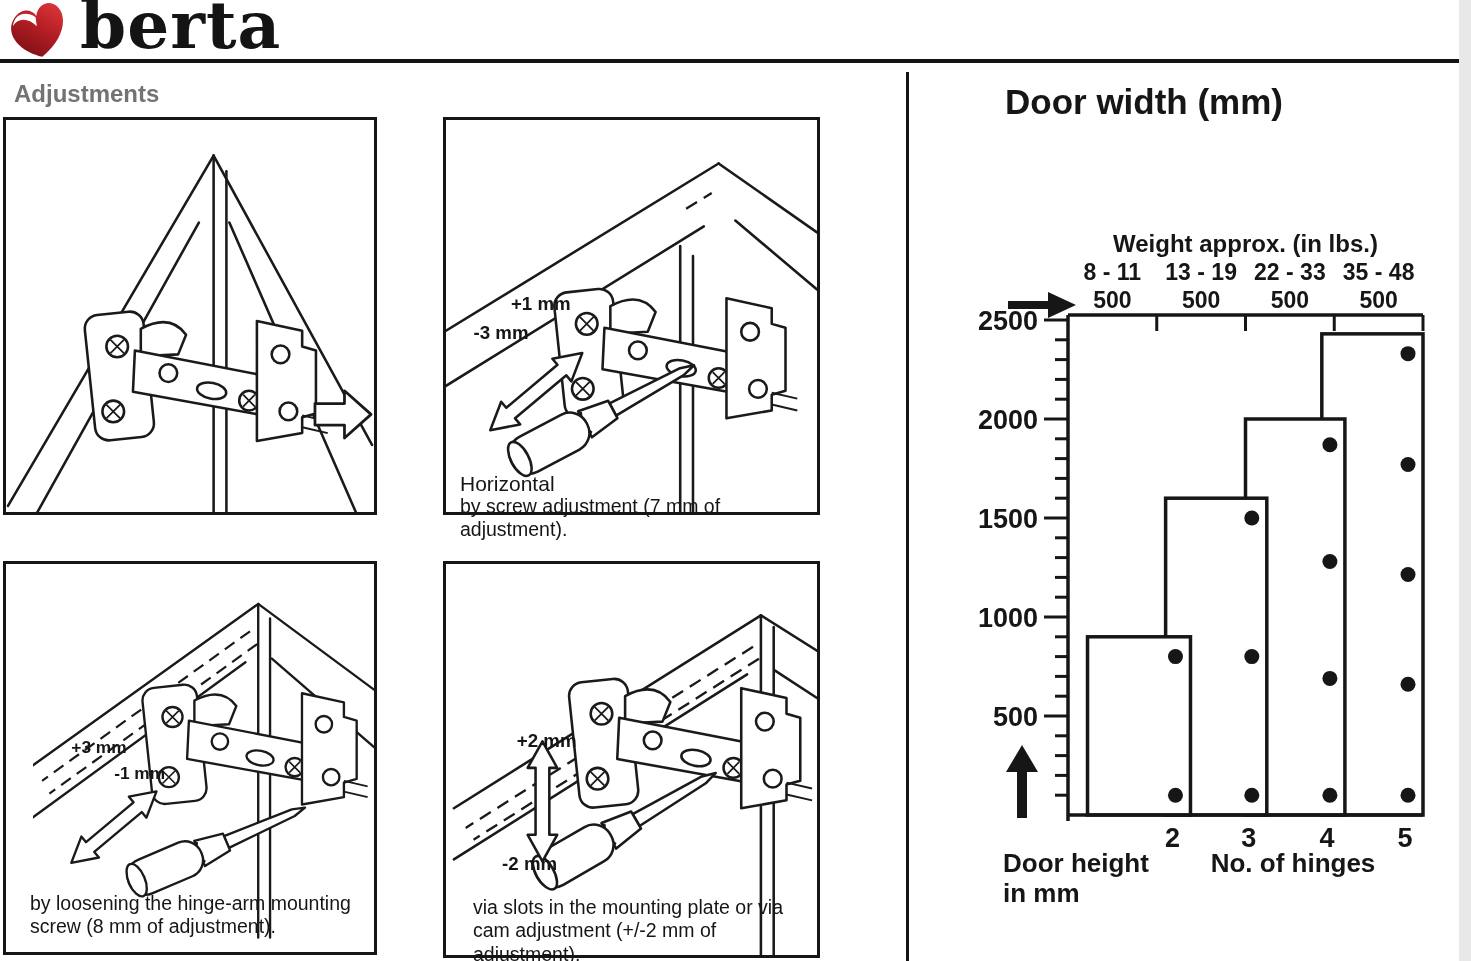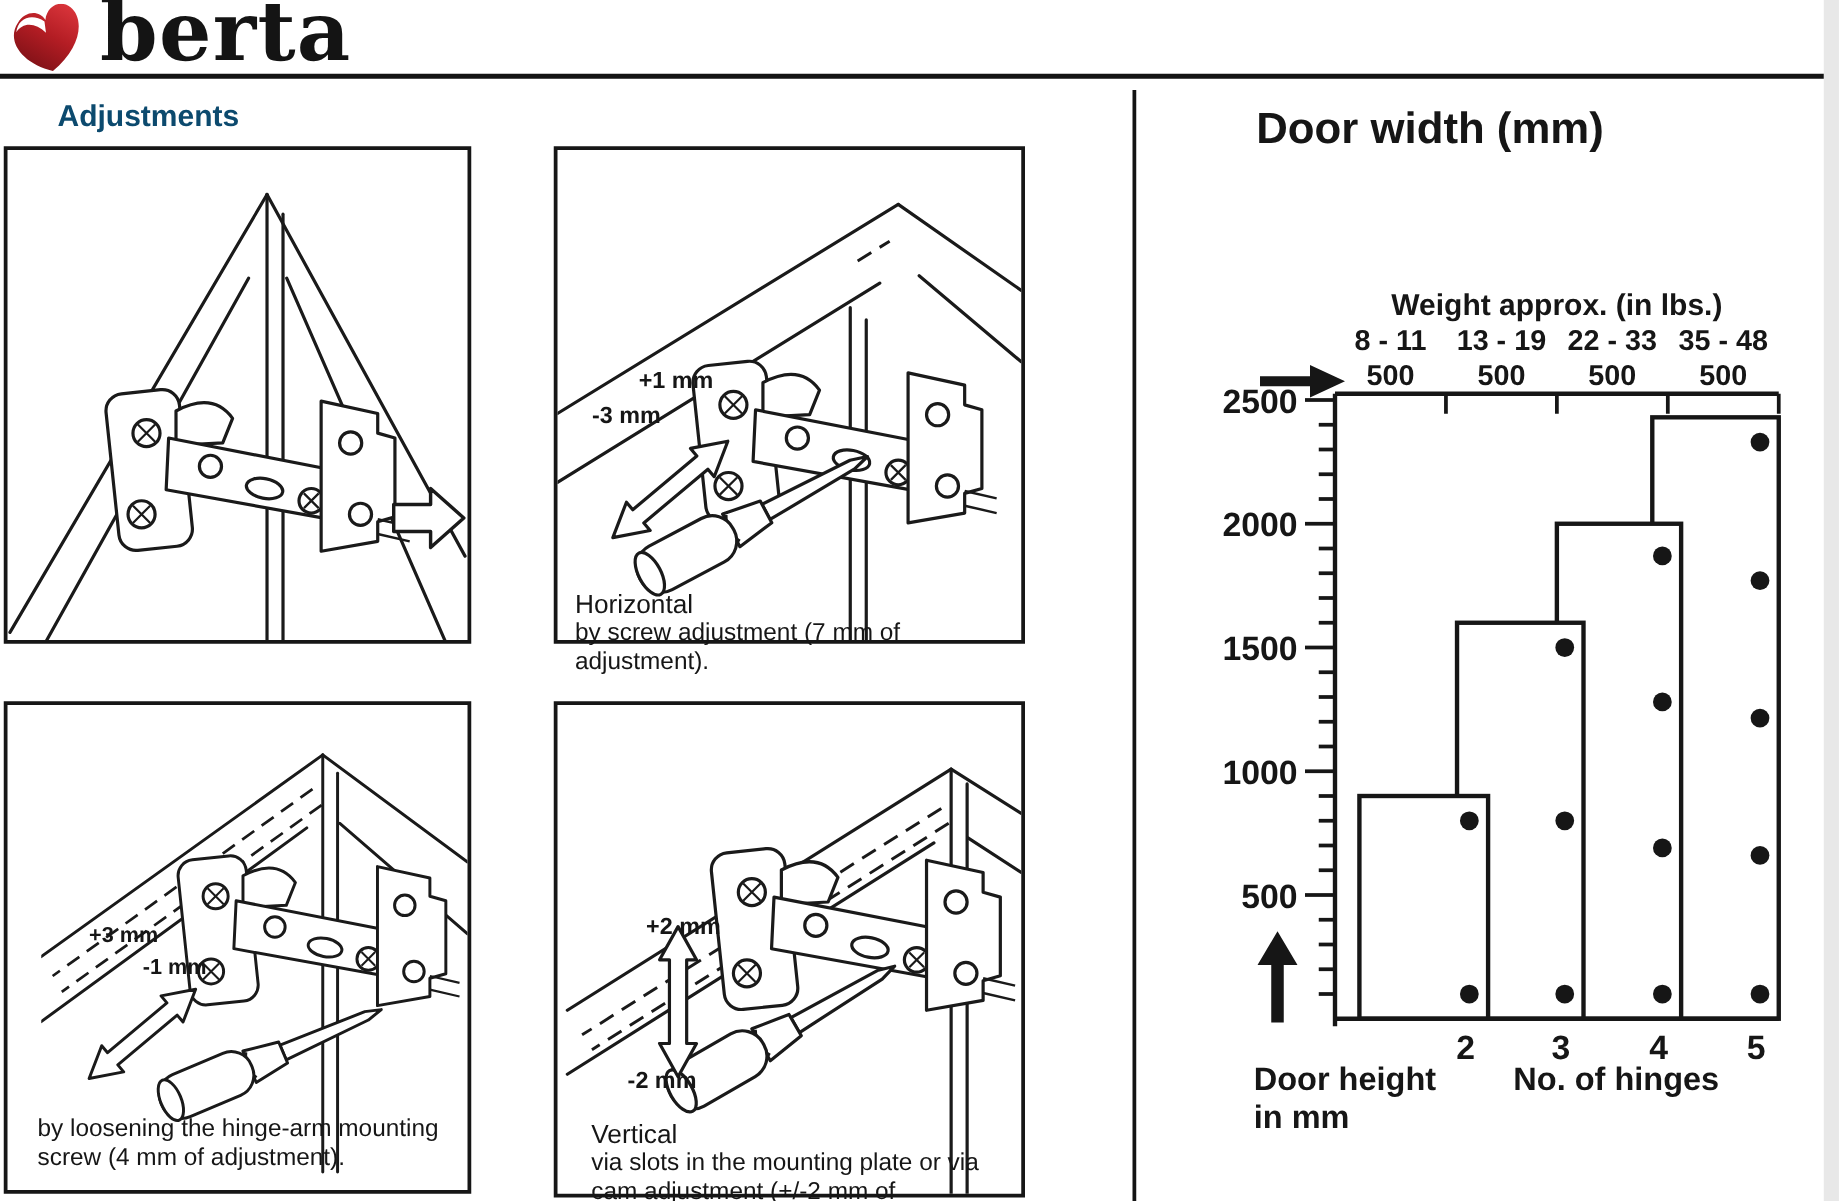--- a/index.html
+++ b/index.html
@@ -3,21 +3,21 @@
 <meta charset="utf-8">
 <style>
   html,body{margin:0;padding:0;background:#e8e8e8;}
   .page{position:relative;width:1459px;height:961px;background:#ffffff;overflow:hidden;
         font-family:"Liberation Sans",sans-serif;color:#161616;}
   
   .logo-icon{position:absolute;left:8px;top:3px;width:62px;height:56px;}
   .logo-text{position:absolute;left:80px;top:-14px;font-family:"DejaVu Serif",serif;
              font-weight:bold;font-size:66px;letter-spacing:1px;color:#141414;}
   .top-rule{position:absolute;left:0;top:59px;width:1462px;height:4px;background:#141414;}
-  .heading{position:absolute;left:14px;top:80px;font-size:24px;font-weight:bold;color:#0c4a6e;margin-left:32px;}
+  .heading{position:absolute;left:14px;top:80px;font-size:24px;font-weight:bold;color:#737373;}
   .divider{position:absolute;left:906px;top:72px;width:3px;height:889px;background:#141414;}
   
   .panel{position:absolute;border:3px solid #161616;background:#fff;box-sizing:border-box;}
   .panel svg{display:block;width:100%;height:100%;}
   .p1{left:3px;top:117px;width:374px;height:398px;}
   .p2{left:443px;top:117px;width:377px;height:398px;}
   .p3{left:3px;top:561px;width:374px;height:394px;padding-left:27px;}
   .p4{left:443px;top:561px;width:377px;height:397px;}
   .caption{position:absolute;left:14px;color:#161616;}
   .cap-title{font-size:21px;font-weight:normal;line-height:1.1;}
@@ -190,21 +190,21 @@
             <ellipse cx="11" cy="22" rx="9" ry="19"></ellipse>
           </g>
         </g>
       <g class="darrow-slot" transform="translate(42,312) rotate(-40)">
           <polygon points="0,0 27,-15 27,-7 95,-7 95,-15 122,0 95,15 95,7 27,7 27,15" fill="#fff" stroke="#1a1a1a" stroke-width="2.6" stroke-linejoin="round"></polygon>
         </g>
       <text class="mm-label" x="42" y="192">+3 mm</text>
       <text class="mm-label" x="89" y="220">-1 mm</text>
     </svg>
     <div class="caption" style="left:24px;top:328px;width:340px;">
-      <div class="cap-body">by loosening the hinge-arm mounting screw (4 mm of adjustment).</div>
+      <div class="cap-body">by loosening the hinge-arm mounting screw (8 mm of adjustment).</div>
     </div>
   </div>
 
   <div class="panel p4">
     <svg viewBox="0 0 377 397">
       <g>
         <path class="cab" d="M320 52 L8 248"></path>
         <path class="cab" d="M320 52 L377 88"></path>
         <path class="cab" d="M306 112 L8 300"></path>
         <path class="cab" d="M334 108 L377 136"></path>
@@ -241,21 +241,20 @@
             <ellipse cx="11" cy="22" rx="9" ry="19"></ellipse>
           </g>
         </g>
       <g class="darrow-slot" transform="translate(98,302) rotate(-90)">
           <polygon points="0,0 27,-15 27,-7 95,-7 95,-15 122,0 95,15 95,7 27,7 27,15" fill="#fff" stroke="#1a1a1a" stroke-width="2.6" stroke-linejoin="round"></polygon>
         </g>
       <text class="mm-label" x="72" y="186">+2 mm</text>
       <text class="mm-label" x="57" y="311">-2 mm</text>
     </svg>
     <div class="caption" style="left:27px;top:332px;width:335px;">
-      <div class="cap-title">Vertical</div>
       <div class="cap-body">via slots in the mounting plate or via cam adjustment (+/-2 mm of adjustment).</div>
     </div>
   </div>
 
   <div class="chart-wrap">
     <svg id="chart-svg" viewBox="0 0 551 889" width="551" height="889">
         <text x="85" y="42" class="t-title">Door width (mm)</text>
         <text x="325.5" y="180" class="t-head" text-anchor="middle">Weight approx. (in lbs.)</text>
         <text x="192.375" y="208" class="t-seg" text-anchor="middle">8 - 11</text>
         <text x="192.375" y="236" class="t-seg" text-anchor="middle">500</text>

